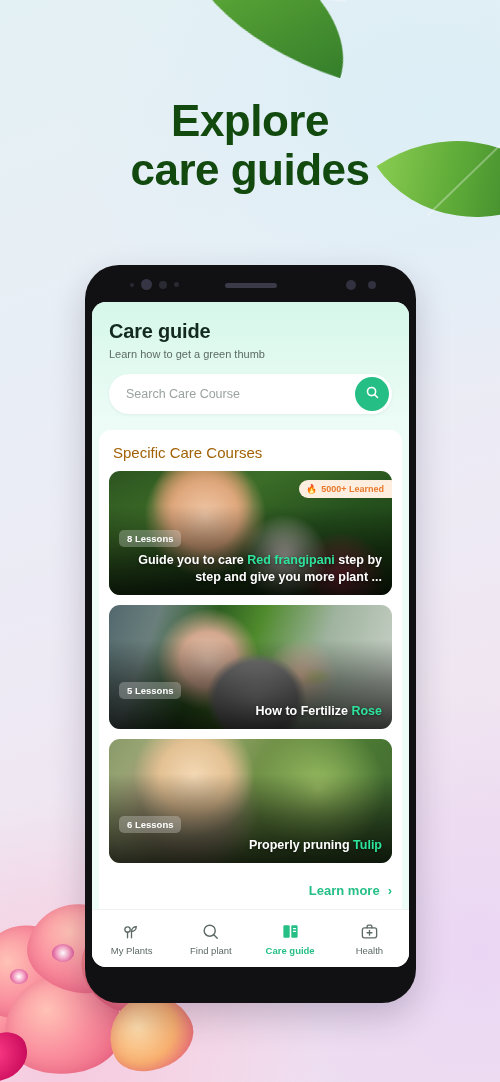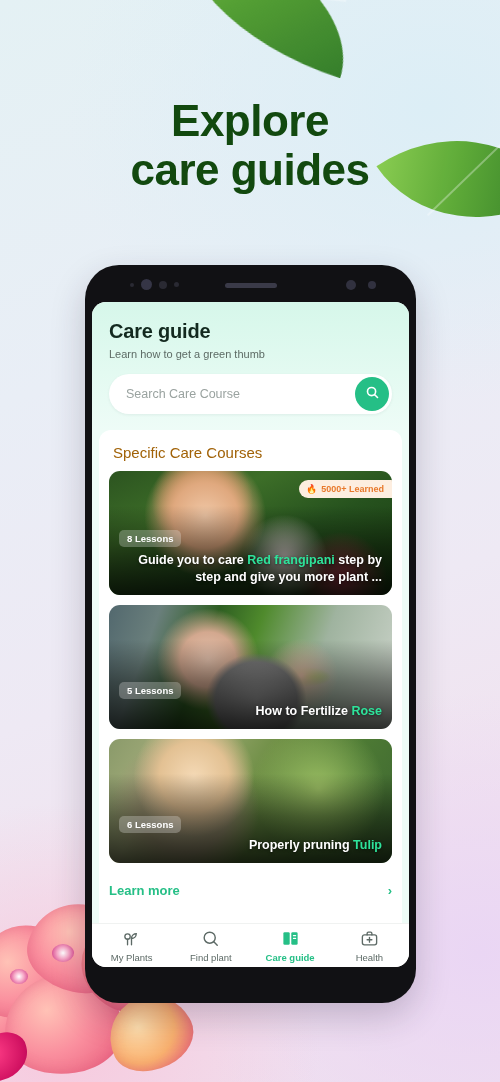--- a/index.html
+++ b/index.html
@@ -234,28 +234,28 @@
     text-align: right;
   }
   .hl { color: #2ee39b; }
 
   .learn-more {
     text-align: center;
     color: #25bf86;
     font-size: 13px; font-weight: 700;
     padding: 10px 0 6px 0;
     cursor: pointer;
-    display: flex; align-items: center; justify-content: space-between; gap: 8px;
+    display: flex; align-items: center; justify-content: flex-end; gap: 8px;
   }
   .chev { font-size: 13px; font-weight: 700; }
 
   
   .bottom-nav {
     flex: none;
-    height: 44px;
+    height: 58px;
     background: #ffffff;
     border-top: 1px solid #f0f2f1;
     display: flex; align-items: center;
   }
   .nav-item {
     flex: 1;
     display: flex; flex-direction: column; align-items: center; gap: 4px;
     cursor: pointer;
   }
   .nav-label { font-size: 9.5px; color: #5d6a66; }

